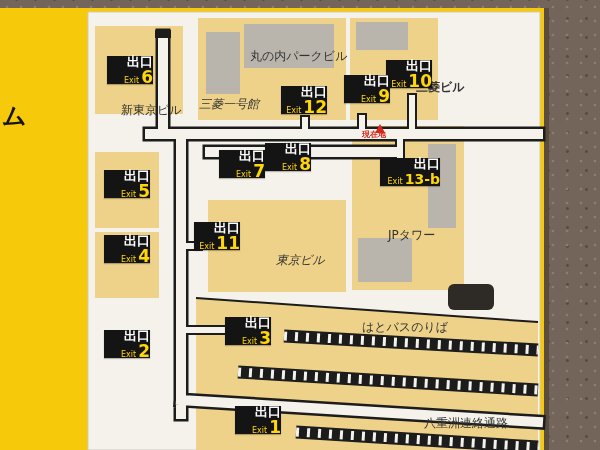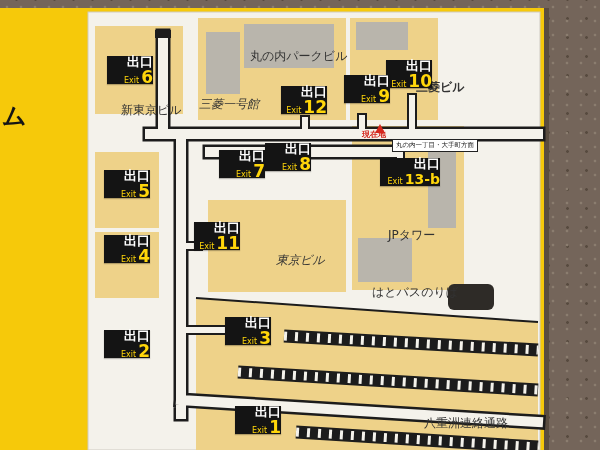--- a/index.html
+++ b/index.html
@@ -91,26 +91,25 @@
   </svg>
 
   <div class="margin-char">ム</div>
 
   <div class="lbl" style="left:250px;top:52px;">丸の内パークビル</div>
   <div class="lbl" style="left:199px;top:100px;font-style:italic;">三菱一号館</div>
   <div class="lbl" style="left:416px;top:83px;font-weight:bold;">三菱ビル</div>
   <div class="lbl" style="left:92px;top:106px;margin-left:29px;">新東京ビル</div>
   <div class="lbl" style="left:388px;top:204px;margin-top:27px;">JPタワー</div>
   <div class="lbl" style="left:276px;top:256px;font-style:italic;">東京ビル</div>
-  <div class="lbl" style="left:362px;top:288px;margin-left:10px;">はとバスのりば</div>
+  <div class="lbl" style="left:362px;top:323px;">はとバスのりば</div>
   <div class="lbl" style="left:424px;top:419px;">八重洲連絡通路</div>
 
   <div class="yah">現在地</div>
 
-  <div class="dirbox">丸の内一丁目・大手町方面</div>
 
   <div class="exit" style="left:107px;top:56px;">
     <div class="exit-jp">出口</div>
     <div class="exit-row">
         <span class="exit-word">Exit</span>
         <span class="exit-num">6</span>
       </div>
   </div>
   <div class="exit" style="left:386px;top:60px;">
     <div class="exit-jp">出口</div>

